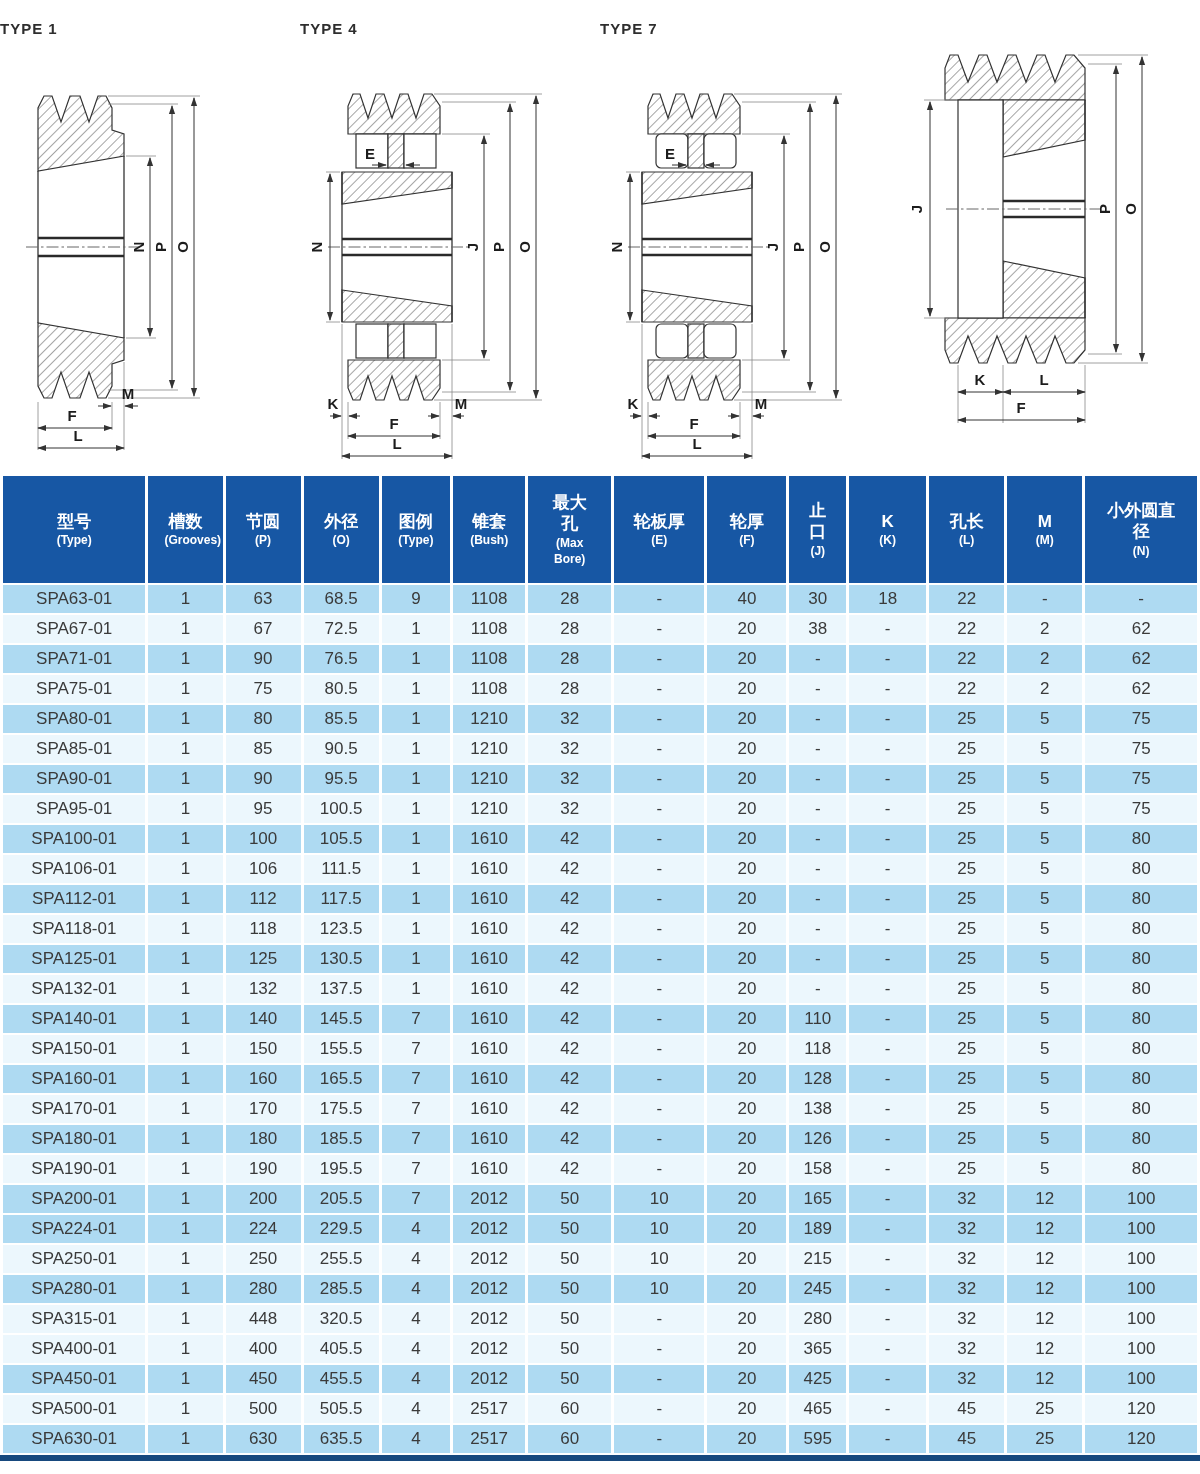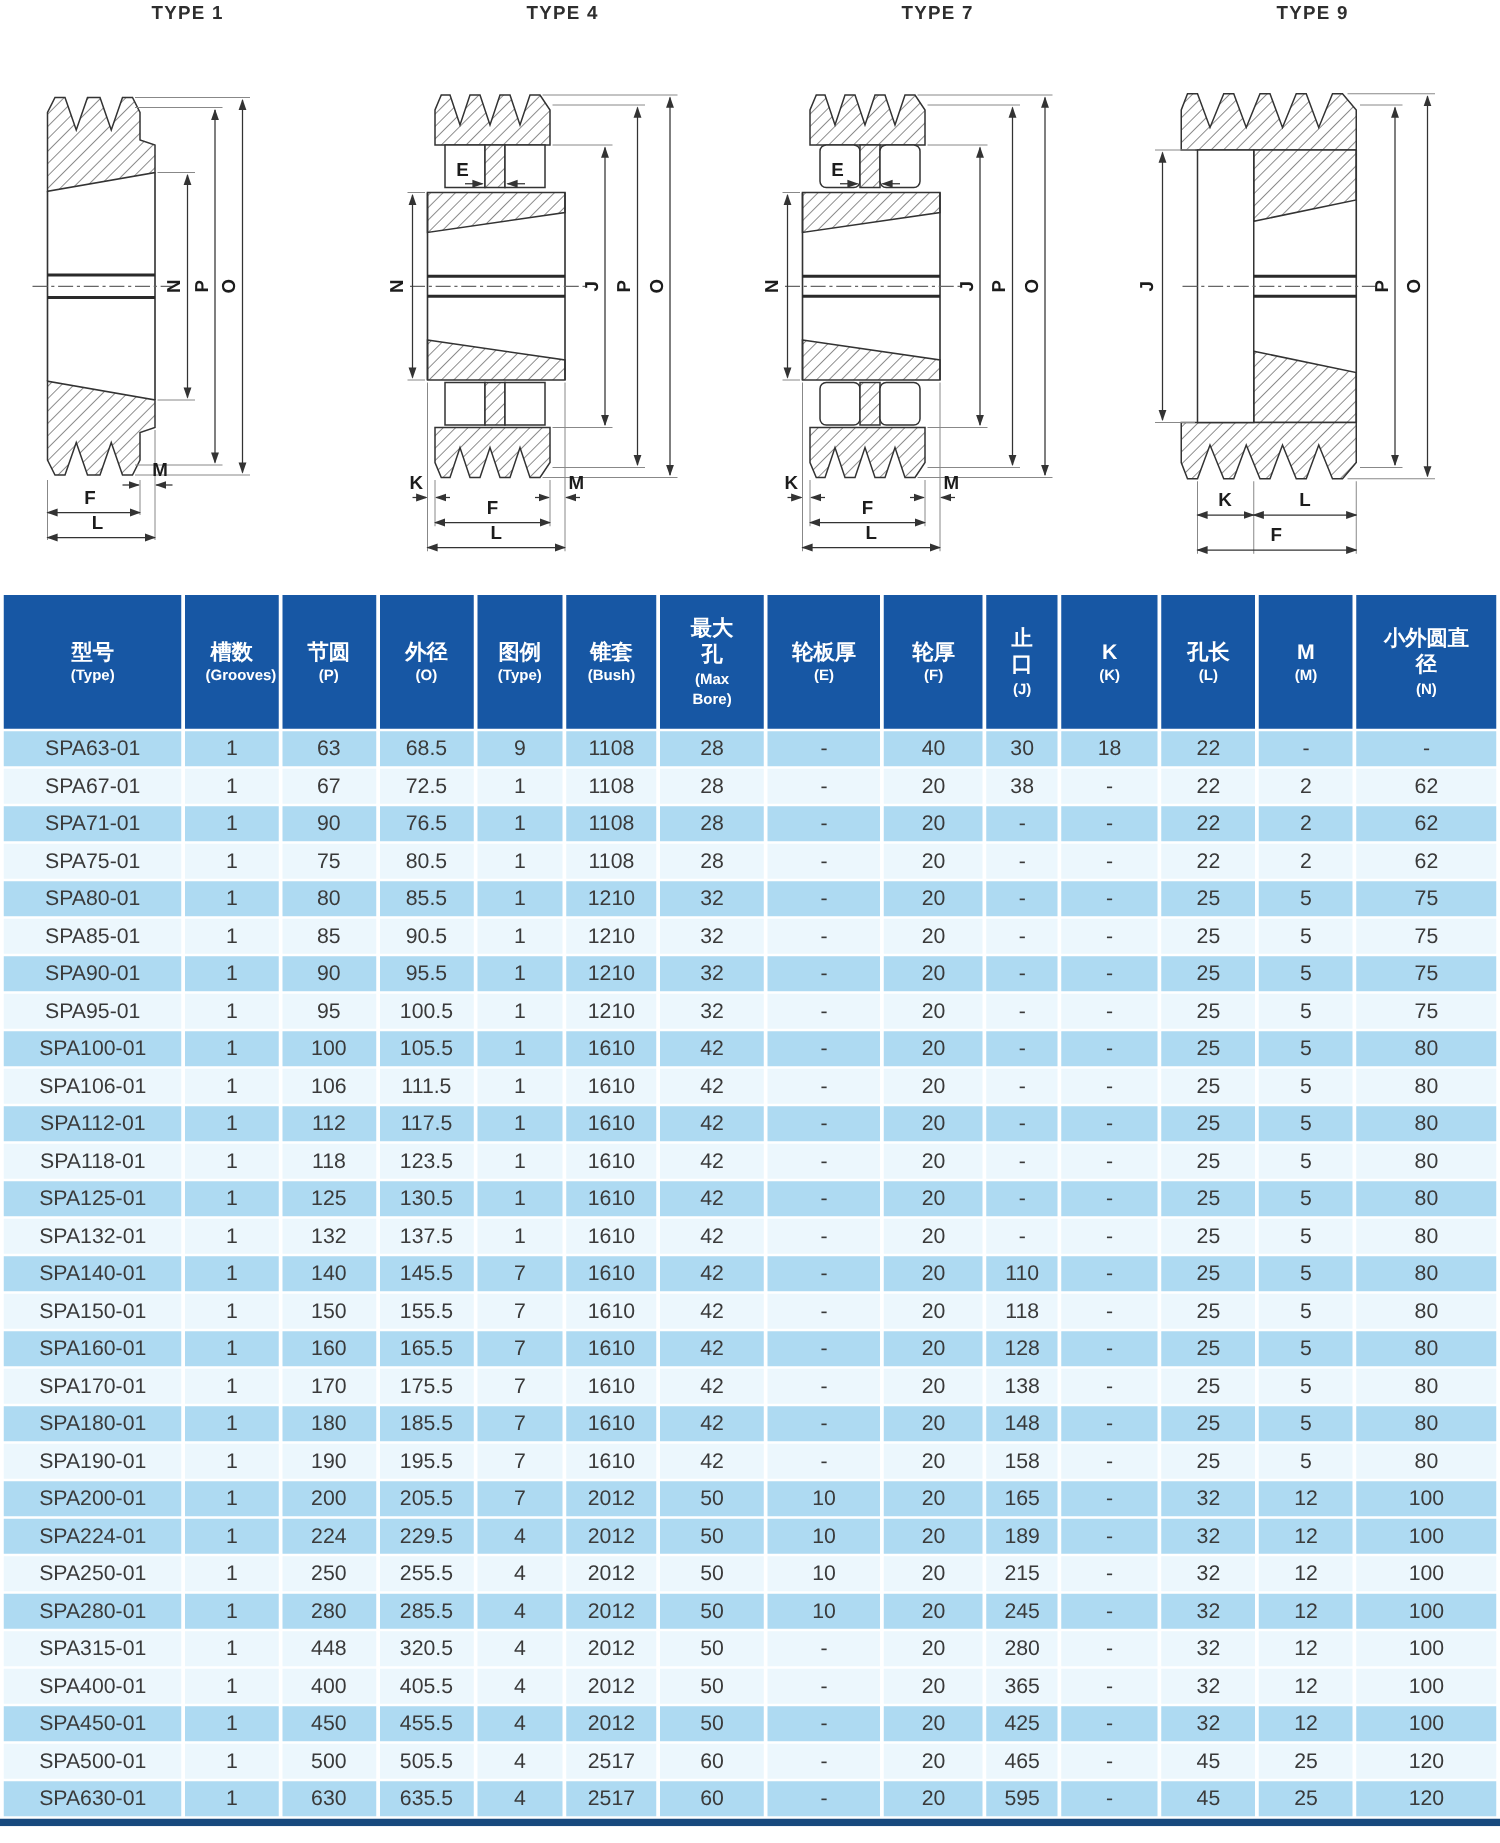--- a/index.html
+++ b/index.html
@@ -1,21 +1,21 @@
 <!DOCTYPE html>
 <html style="--header-bg: #1757a4; --row-odd: #aedaf2; --row-even: #ecf7fd; --accent-bar: #17497e;"><head>
 <meta charset="utf-8">
 <style>
   html,body { margin:0; padding:0; background:#ffffff; }
   body { width:1200px; font-family:"Liberation Sans",sans-serif; }
 
   
   .diagrams { display:flex; width:1200px; height:474px; overflow:hidden; }
   .diagram { width:300px; flex:0 0 300px; }
-  .diagram-title { padding-top:2px; height:18px; text-align:center;
+  .diagram-title { padding-top:20px; height:18px; text-align:left;
                    font-size:15px; font-weight:bold; letter-spacing:1px; color:#2e2e2e; }
   .diagram svg { display:block; margin:0 auto; }
   .out  { stroke:#333; stroke-width:1.3; fill:none; }
   .hat  { stroke:#333; stroke-width:1.2; }
   .cl   { stroke:#666; stroke-width:1; stroke-dasharray:12 3 2.5 3; }
   .bore { stroke:#2a2a2a; stroke-width:2.4; }
   .ext  { stroke:#888; stroke-width:0.8; }
   .dim  { stroke:#333; stroke-width:1; }
   .lbl  { font-family:"Liberation Sans",sans-serif; font-size:15px; font-weight:bold; fill:#1c1c1c; }
   .win  { fill:#fff; stroke:#333; stroke-width:1.2; }
@@ -202,21 +202,20 @@
       <line class="dim" x1="164" y1="378" x2="153" y2="378" marker-end="url(#ar7)"></line>
       <text class="lbl" x="161" y="371" text-anchor="middle">M</text>
       <line class="dim" x1="48" y1="398" x2="140" y2="398" marker-start="url(#ar7)" marker-end="url(#ar7)"></line>
       <text class="lbl" x="94" y="391" text-anchor="middle">F</text>
       <line class="dim" x1="42" y1="418" x2="152" y2="418" marker-start="url(#ar7)" marker-end="url(#ar7)"></line>
       <text class="lbl" x="97" y="411" text-anchor="middle">L</text>
     </svg>
   </div>
 
   <div class="diagram">
-    <div class="diagram-title">TYPE 9</div>
     <svg width="300" height="436" viewBox="0 0 300 436">
       <defs>
         <pattern id="h9" width="7" height="7" patternUnits="userSpaceOnUse" patternTransform="rotate(45)">
           <rect width="7" height="7" fill="#fff"></rect>
             <line x1="0" y1="0" x2="0" y2="7" stroke="#5a5a5a" stroke-width="1.1"></line>
         </pattern>
         <marker id="ar9" viewBox="0 0 10 10" refX="9" refY="5" markerWidth="9" markerHeight="9" orient="auto-start-reverse">
           <path d="M0,1.5 L10,5 L0,8.5 z" fill="#333"></path>
         </marker>
       </defs>
@@ -623,21 +622,21 @@
       <tr class="odd">
         <td>SPA180-01</td>
         <td>1</td>
         <td>180</td>
         <td>185.5</td>
         <td>7</td>
         <td>1610</td>
         <td>42</td>
         <td>-</td>
         <td>20</td>
-        <td>148</td>
+        <td>126</td>
         <td>-</td>
         <td>25</td>
         <td>5</td>
         <td>80</td>
       </tr>
       <tr class="even">
         <td>SPA190-01</td>
         <td>1</td>
         <td>190</td>
         <td>195.5</td>

